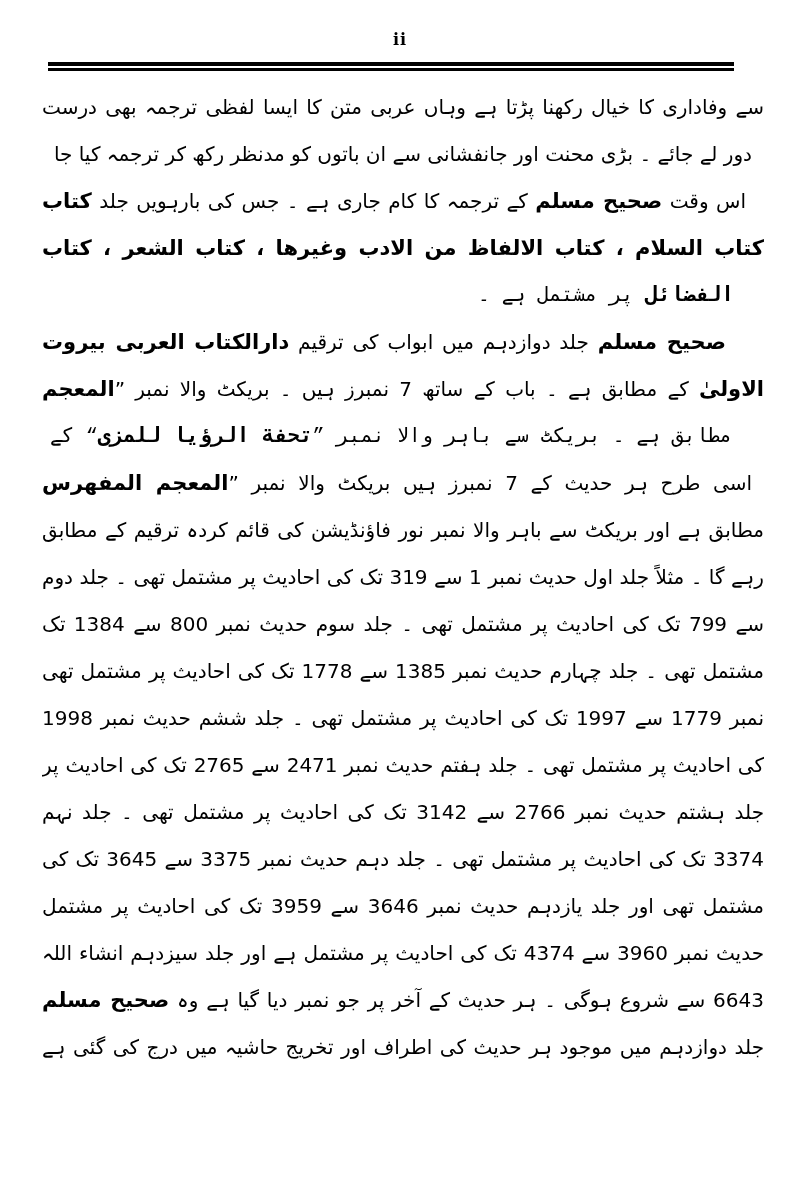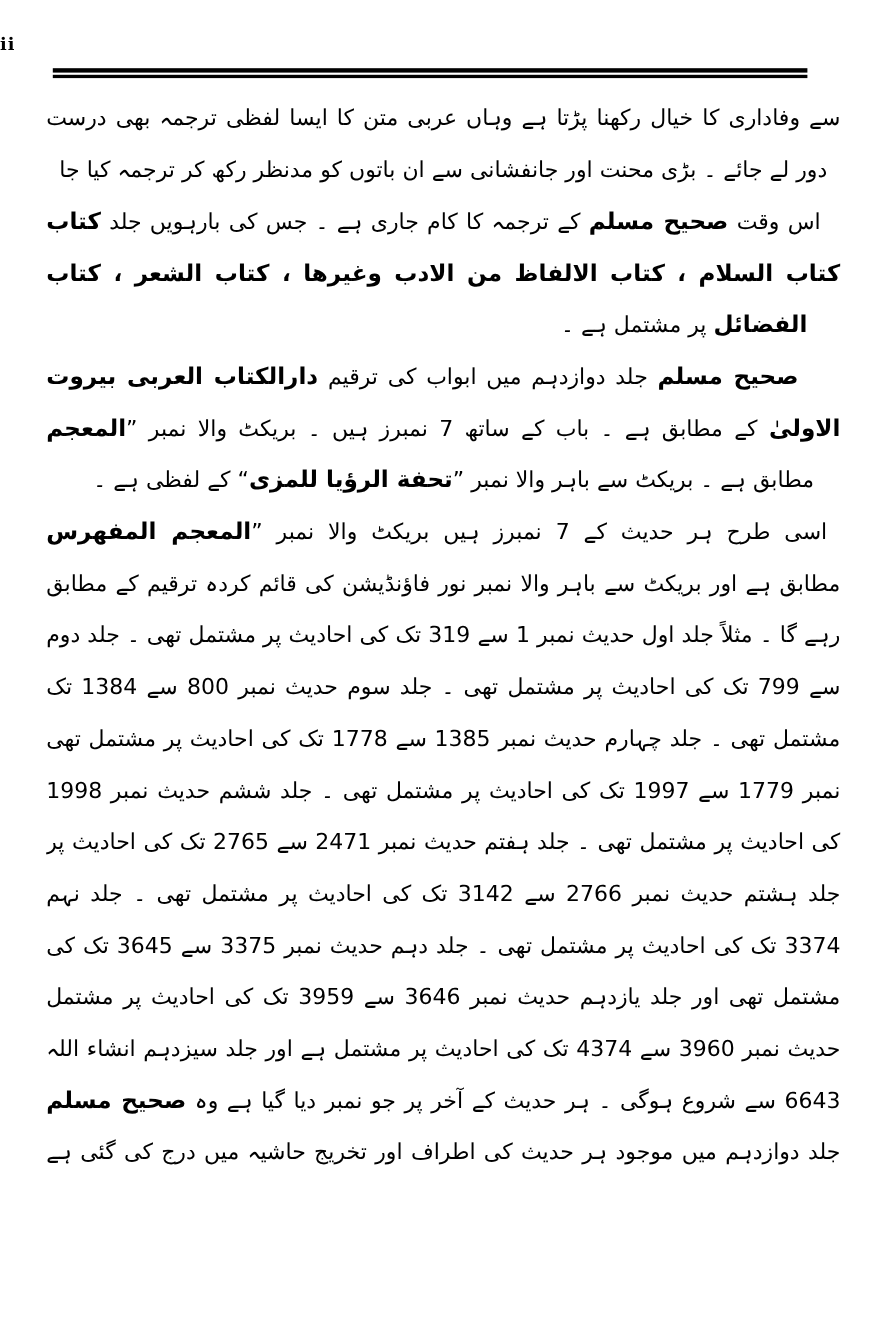--- a/index.html
+++ b/index.html
@@ -14,20 +14,21 @@
     background: #ffffff;
     color: #000000;
     font-family: "DejaVu Sans", sans-serif;
     overflow: hidden;
   }
   .page-number {
     position: absolute;
     top: 30px;
     left: 0;
     width: 100%;
+    text-align: center;
     font-family: "DejaVu Serif", serif;
     font-weight: bold;
     font-size: 16px;
     letter-spacing: 1px;
     color: #000000;
   }
   .header-rule {
     position: absolute;
     top: 62px;
     left: 48px;
@@ -54,22 +55,23 @@
   }
   .line.justify {
     text-align: justify;
     text-align-last: justify;
   }
   .line.center {
     text-align: center;
     text-align-last: center;
   }
   .line.right {
-    text-align: right;
+    text-align: center;
     text-align-last: right;
+    font-family: Liberation Mono, monospace;
   }
   .seg { font-weight: normal; }
   .seg.bold {
     font-weight: bold;
     font-size: 21px;
   }
 </style>
 </head>
 <body>
 

